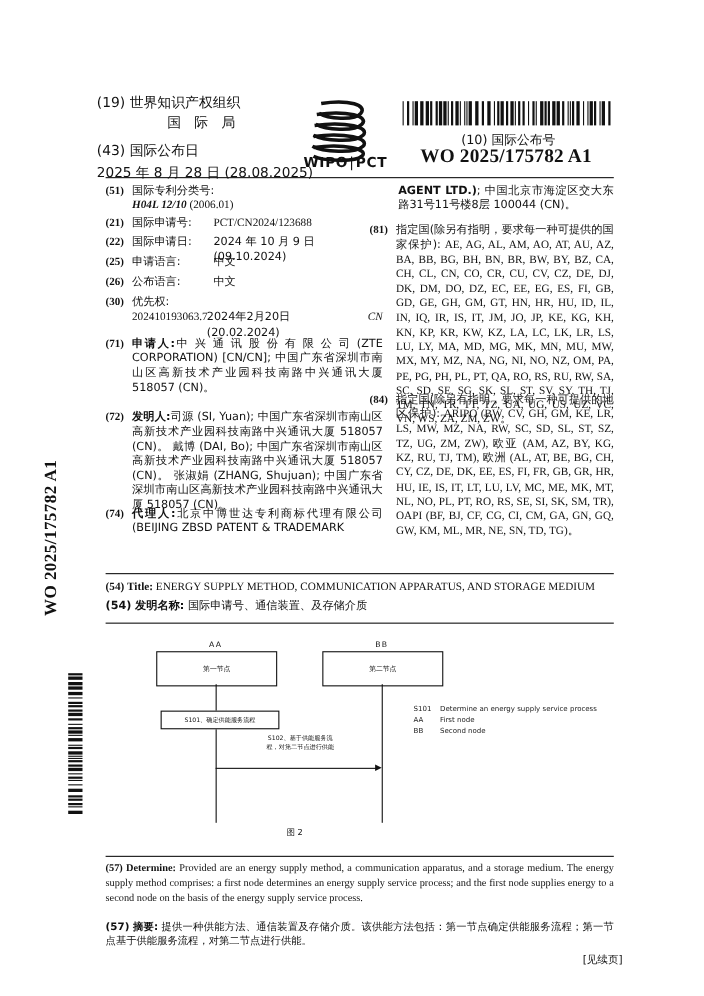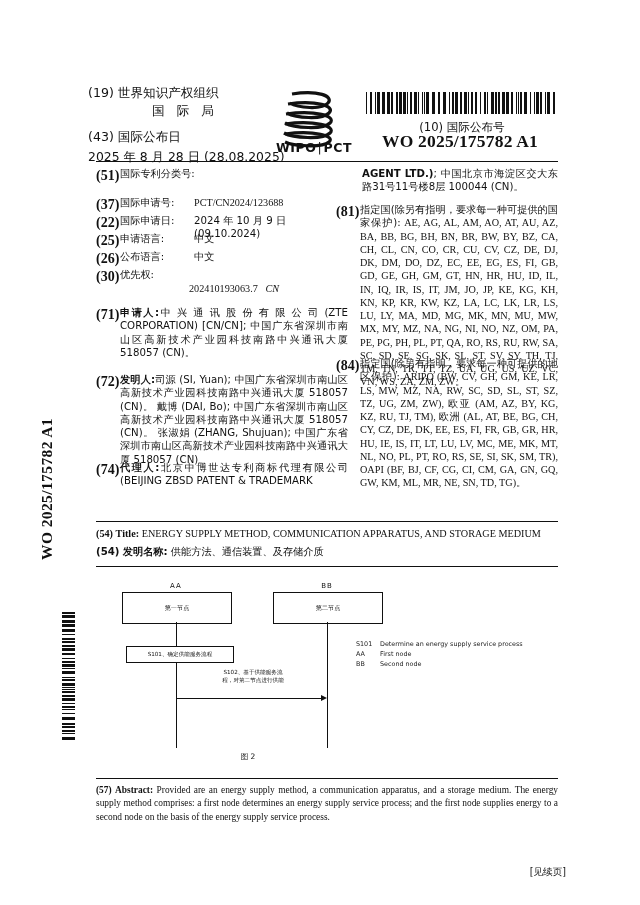--- a/index.html
+++ b/index.html
@@ -135,21 +135,21 @@
   .fld {
     position: absolute;
     font-size: 10.2px;
     line-height: 1.30;
   }
   .fld .tag {
     position: absolute;
     left: 0; top: 0;
     width: 22px;
     font-weight: bold;
-    font-size: 14px;
+    font-size: 10px;
     text-align: left;
   }
   .fld .body {
     margin-left: 24px;
   }
   .cjk { font-family: "DejaVu Sans", "Liberation Sans", sans-serif; }
   .it-b { font-style: italic; font-weight: bold; }
   .bd { font-weight: bold; }
   .rowline { display: flex; }
   .rowline .k { width: 74px; flex: none; }
@@ -371,25 +371,27 @@
   <div class="pubno">WO 2025/175782 A1</div>
 
   <div class="rule rule-h" style="left:96px; top:161px; width:462px;"></div>
 
   <div class="biblio">
 
     <div class="fld" style="left:96px; top:167px; width:252px;">
       <span class="tag">(51)</span>
       <div class="body">
         <div class="cjk">国际专利分类号:</div>
+        <div><span class="it-b">H04L 12/10</span>
+          <span>(2006.01)</span></div>
       </div>
     </div>
 
     <div class="fld" style="left:96px; top:196px; width:252px;">
-      <span class="tag">(37)</span>
+      <span class="tag">(21)</span>
       <div class="body rowline">
         <span class="k cjk">国际申请号:</span>
         <span class="v">PCT/CN2024/123688</span>
       </div>
     </div>
 
     <div class="fld" style="left:96px; top:214px; width:252px;">
       <span class="tag">(22)</span>
       <div class="body rowline">
         <span class="k cjk">国际申请日:</span>
@@ -410,22 +412,23 @@
       <div class="body rowline">
         <span class="k cjk">公布语言:</span>
         <span class="v cjk">中文</span>
       </div>
     </div>
 
     <div class="fld" style="left:96px; top:268px; width:252px;">
       <span class="tag">(30)</span>
       <div class="body">
         <div class="cjk">优先权:</div>
-        <div class="rowline" style="margin-top:1px;justify-content:center;">
+        <div class="rowline" style="margin-top:1px;">
           <span style="width:68px; flex:none;">202410193063.7</span>
+          <span class="cjk" style="flex:1;">2024年2月20日 (20.02.2024)</span>
           <span style="width:22px; flex:none; text-align:right;font-style:italic;">CN</span>
         </div>
       </div>
     </div>
 
     <div class="fld" style="left:96px; top:306px; width:252px;">
       <span class="tag">(71)</span>
       <div class="body just cjk">
         <span class="bd">申请人:</span><span>中 兴 通 讯 股 份 有 限 公 司 (ZTE CORPORATION) [CN/CN]; 中国广东省深圳市南山区高新技术产业园科技南路中兴通讯大厦 518057 (CN)。</span>
       </div>
@@ -471,26 +474,26 @@
   <div class="rule rule-h" style="left:96px; top:521px; width:462px;"></div>
 
   <div class="title-row" style="left:96px; top:526px; width:462px;">
     <span class="bd">(54)</span>
     <span class="bd">Title:</span>
     <span>ENERGY SUPPLY METHOD, COMMUNICATION APPARATUS, AND STORAGE MEDIUM</span>
   </div>
   <div class="title-row cjk" style="left:96px; top:544px; width:462px;">
     <span class="bd">(54)</span>
     <span class="bd">发明名称:</span>
-    <span>供能方法、通信装置、及存储介质</span>
+    <span>国际申请号、通信装置、及存储介质</span>
   </div>
 
   <div class="rule rule-h" style="left:96px; top:566px; width:462px;"></div>
 
-  <div class="figwrap" style="left:88px; top:570px; width:462px; height:200px;">
+  <div class="figwrap" style="left:108px; top:570px; width:462px; height:200px;">
 
     <div class="fig-lbl" style="left:34px; top:12px; width:108px;">AA</div>
     <div class="fig-lbl" style="left:185px; top:12px; width:108px;">BB</div>
 
     <div class="fig-box cjk" style="left:34px; top:22px; width:108px; height:30px;">第一节点</div>
     <div class="fig-box cjk" style="left:185px; top:22px; width:108px; height:30px;">第二节点</div>
 
     <div class="lifeline" style="left:88px; top:52px; height:126px;"></div>
     <div class="lifeline" style="left:239px; top:52px; height:126px;"></div>
 
@@ -518,20 +521,25 @@
         <span class="lk">BB</span>
         <span class="lv">Second node</span>
       </div>
     </div>
   </div>
 
   <div class="rule rule-h" style="left:96px; top:778px; width:462px;"></div>
 
   <div class="abs-row just" style="left:96px; top:784px; width:462px;">
     <span class="bd">(57)</span>
-    <span class="bd">Abstract:</span>
+    <span class="bd">Determine:</span>
     <span>Provided are an energy supply method, a communication apparatus, and a storage medium. The energy supply method comprises: a first node determines an energy supply service process; and the first node supplies energy to a second node on the basis of the energy supply service process.</span>
   </div>
 
+  <div class="abs-row just cjk" style="left:96px; top:836px; width:462px;">
+    <span class="bd">(57)</span>
+    <span class="bd">摘要:</span>
+    <span>提供一种供能方法、通信装置及存储介质。该供能方法包括：第一节点确定供能服务流程；第一节点基于供能服务流程，对第二节点进行供能。</span>
+  </div>
 
   <div class="cont cjk">[见续页]</div>
 
 </div>
 
 </body></html>

